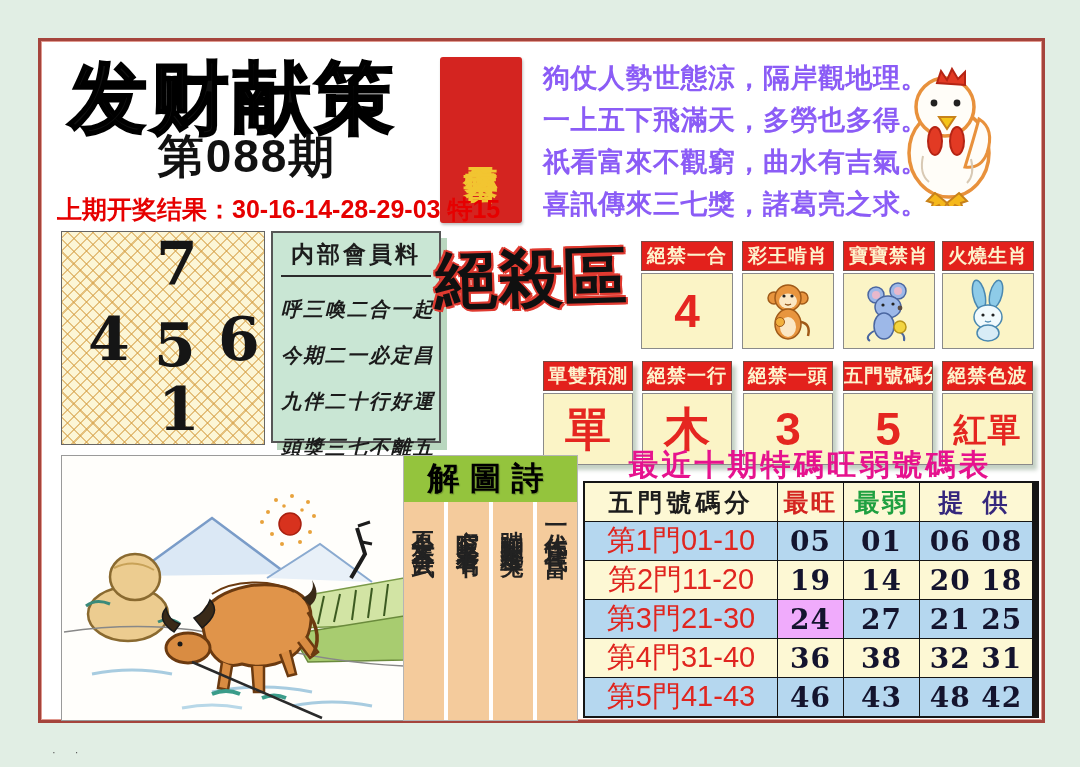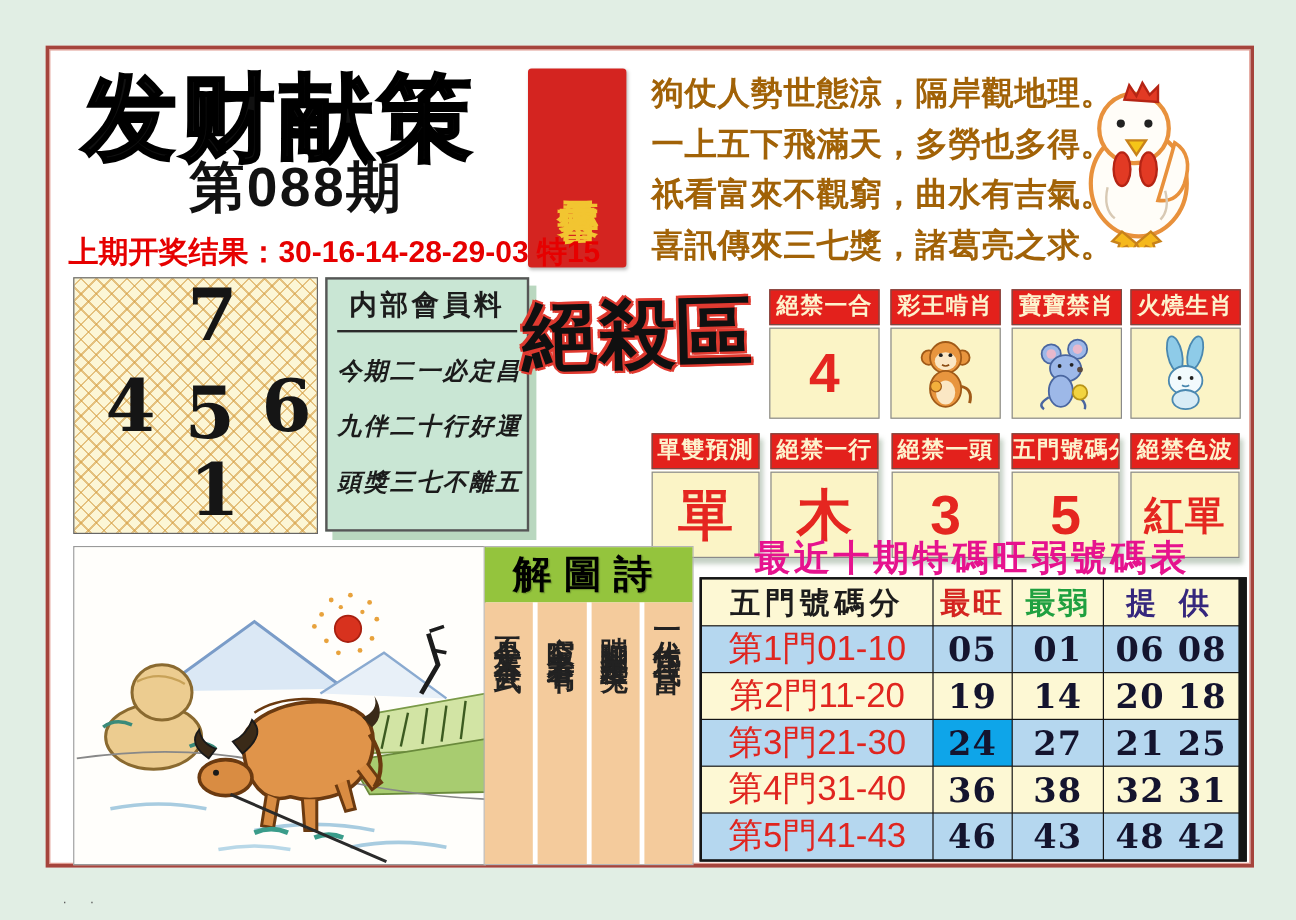--- a/index.html
+++ b/index.html
@@ -14,21 +14,21 @@
               letter-spacing:4px;-webkit-text-stroke:2.5px #000;white-space:nowrap;}
   .seal{left:399px;top:16px;width:82px;height:166px;background:#d42420;border-radius:3px;
         display:flex;align-items:center;justify-content:center;box-shadow:1px 2px 3px rgba(0,0,0,.25);}
   .seal-text{writing-mode:vertical-rl;text-orientation:upright;color:#f2c531;
              font-family:"DejaVu Serif",serif;font-weight:700;font-size:34px;line-height:1.12;}
   .gold-band{left:16px;top:84px;width:380px;height:64px;
              background:linear-gradient(90deg,#f7efd2 0%,#decs 0,#ddc06a 20%,#d2b254 65%,#ccb164 100%);
              display:flex;align-items:center;justify-content:center;}
   .issue{font-size:46px;font-weight:800;color:#111;letter-spacing:2px;}
   .result{left:16px;top:152px;width:420px;font-size:25px;font-weight:800;color:#e60000;white-space:nowrap;}
-  .poem{left:502px;top:16px;width:440px;font-size:27px;font-weight:700;color:#a16207;
+  .poem{left:502px;top:16px;width:440px;font-size:27px;font-weight:700;color:#8b5cf6;
         line-height:42px;letter-spacing:.5px;}
   .rooster{left:852px;top:20px;}
 
   
   .num-box{left:20px;top:190px;width:202px;height:212px;border:1px solid #666;background:#fcf6d6;
            background-image:
              repeating-linear-gradient(45deg, rgba(213,158,68,.6) 0 1.5px, transparent 1.5px 9px),
              repeating-linear-gradient(-45deg, rgba(213,158,68,.6) 0 1.5px, transparent 1.5px 9px);}
   .nb{position:absolute;font-family:"DejaVu Serif",serif;font-weight:700;font-size:60px;color:#151515;}
   .nb-top{left:94px;top:-4px;}
@@ -119,20 +119,21 @@
     <div class="abs num-box">
       <span class="nb nb-top">7</span>
       <span class="nb nb-left">4</span>
       <span class="nb nb-center">5</span>
       <span class="nb nb-right">6</span>
       <span class="nb nb-bottom">1</span>
     </div>
 
     <div class="abs member-box">
       <div class="member-title">内部會員料</div>
+      <div class="member-line">呼三喚二合一起</div>
       <div class="member-line">今期二一必定昌</div>
       <div class="member-line">九伴二十行好運</div>
       <div class="member-line">頭獎三七不離五</div>
     </div>
 
     <div class="abs kz-title">絕殺區</div>
 
     <div class="abs cell r1" style="left:600px">
       <div class="cell-h">絕禁一合</div>
       <div class="cell-b">
@@ -299,21 +300,21 @@
         <div class="tc num" style="background:#b5d7ef">06 08</div>
       </div>
       <div style="display:contents">
         <div class="tc gate">第2門11-20</div>
         <div class="tc num">19</div>
         <div class="tc num">14</div>
         <div class="tc num">20 18</div>
       </div>
       <div style="display:contents">
         <div class="tc gate" style="background:#b5d7ef">第3門21-30</div>
-        <div class="tc num" style="background:#0ea5e9">24</div>
+        <div class="tc num" style="background:#f0abfc">24</div>
         <div class="tc num" style="background:#b5d7ef">27</div>
         <div class="tc num" style="background:#b5d7ef">21 25</div>
       </div>
       <div style="display:contents">
         <div class="tc gate">第4門31-40</div>
         <div class="tc num">36</div>
         <div class="tc num">38</div>
         <div class="tc num">32 31</div>
       </div>
       <div style="display:contents">

